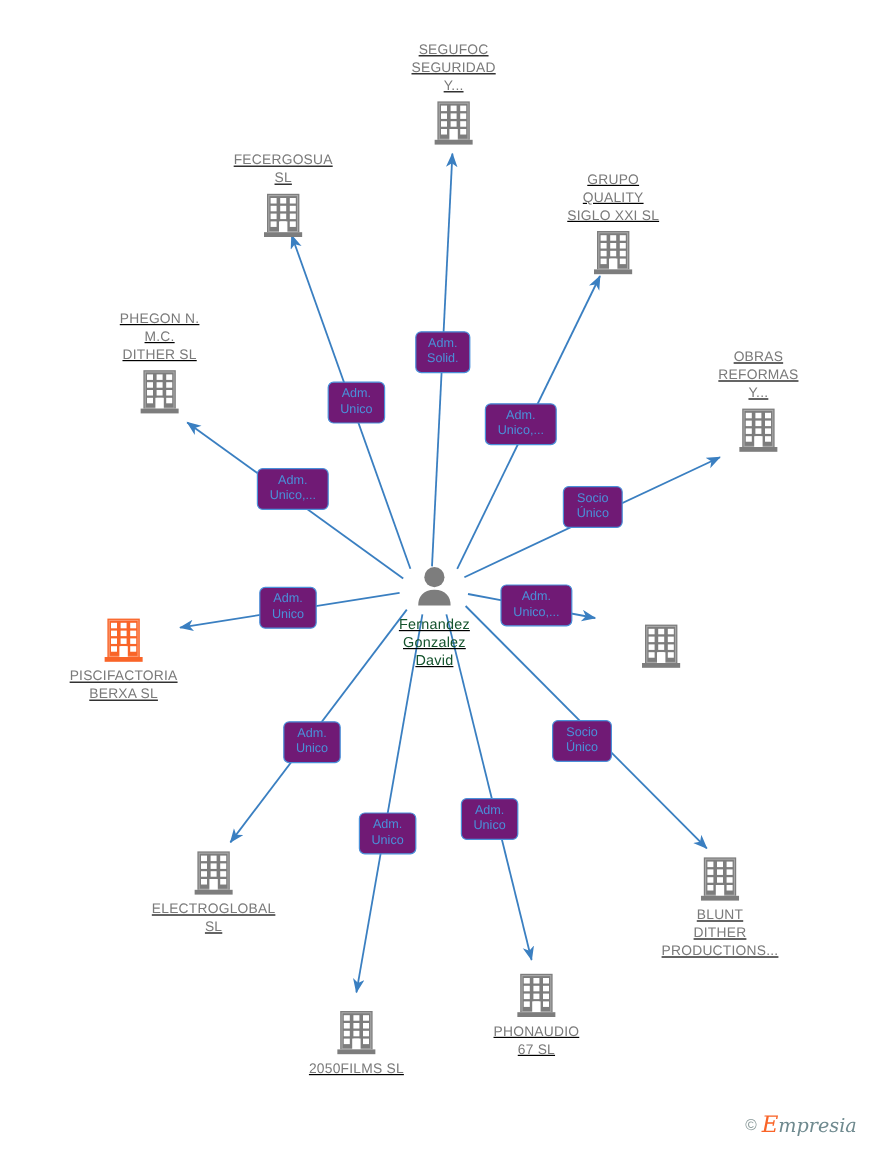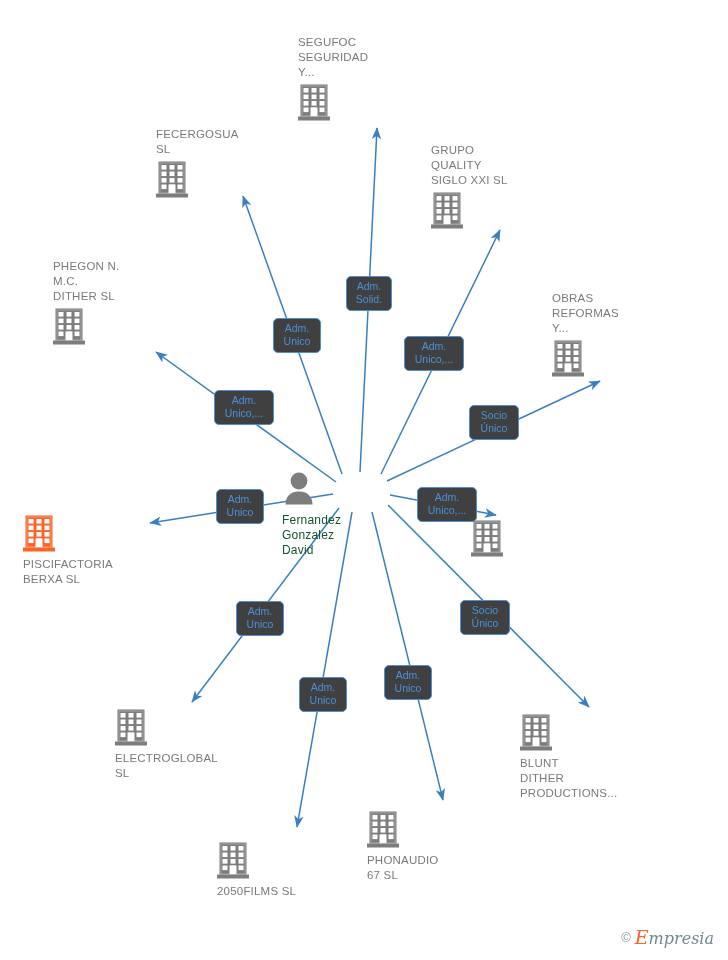--- a/index.html
+++ b/index.html
@@ -21,22 +21,23 @@
     position: absolute;
     left: 0;
     top: 0;
     width: 728px;
     height: 960px;
   }
   .node {
     position: absolute;
     width: 160px;
     margin-left: -80px;
-    text-align: left;
+    text-align: center;
     line-height: 15px;
+    text-decoration: underline;
   }
   .node .label {
     font-size: 11.5px;
     color: #7a7a7a;
     letter-spacing: 0.2px;
     white-space: pre-line;
   }
   .node .label.person {
     color: #14532d;
     font-size: 12px;
@@ -46,21 +47,21 @@
     height: 40px;
     line-height: 0;
   }
   .node.label-above .label { margin-bottom: 3px; }
   .node.label-below .label { margin-top: 3px; }
 
   .edge-label {
     position: absolute;
     border: 1.4px solid #4a90d9;
     border-radius: 5px;
-    background: #404040;
+    background: #701a75;
     color: #4a90d9;
     font-size: 10.5px;
     line-height: 13px;
     text-align: center;
     padding: 3px 6px 4px 6px;
     white-space: pre-line;
     box-sizing: border-box;
   }
   #watermark {
     position: absolute;
@@ -262,21 +263,21 @@
             <rect x="5.5" y="18" width="5" height="4.6" fill="#ffffff"></rect>
             <rect x="13.5" y="18" width="5" height="4.6" fill="#ffffff"></rect>
             <rect x="21.5" y="18" width="5" height="4.6" fill="#ffffff"></rect>
             <rect x="5.5" y="24.5" width="5" height="4.6" fill="#ffffff"></rect>
             <rect x="13.5" y="24.5" width="5" height="4.6" fill="#ffffff"></rect>
             <rect x="21.5" y="24.5" width="5" height="4.6" fill="#ffffff"></rect>
     <rect x="12.5" y="24.5" width="7" height="9" fill="#ffffff"></rect>
     <rect x="0" y="33.5" width="32" height="4" fill="#7d7d7d"></rect>
   </svg></span>
       </div>
-      <div class="node label-below" style="left: 195px; top: 708px;">
+      <div class="node label-below" style="left: 178px; top: 708px;">
         <span class="glyph"><svg width="32" height="40" viewBox="0 0 32 40" aria-hidden="true">
     <rect x="2.5" y="1.5" width="27" height="32" fill="#7d7d7d"></rect>
     <rect x="4" y="3" width="24" height="30" fill="none" stroke="#ffffff" stroke-width="0.9" opacity="0.35"></rect>
     <rect x="5.5" y="5" width="5" height="4.6" fill="#ffffff"></rect>
             <rect x="13.5" y="5" width="5" height="4.6" fill="#ffffff"></rect>
             <rect x="21.5" y="5" width="5" height="4.6" fill="#ffffff"></rect>
             <rect x="5.5" y="11.5" width="5" height="4.6" fill="#ffffff"></rect>
             <rect x="13.5" y="11.5" width="5" height="4.6" fill="#ffffff"></rect>
             <rect x="21.5" y="11.5" width="5" height="4.6" fill="#ffffff"></rect>
             <rect x="5.5" y="18" width="5" height="4.6" fill="#ffffff"></rect>

